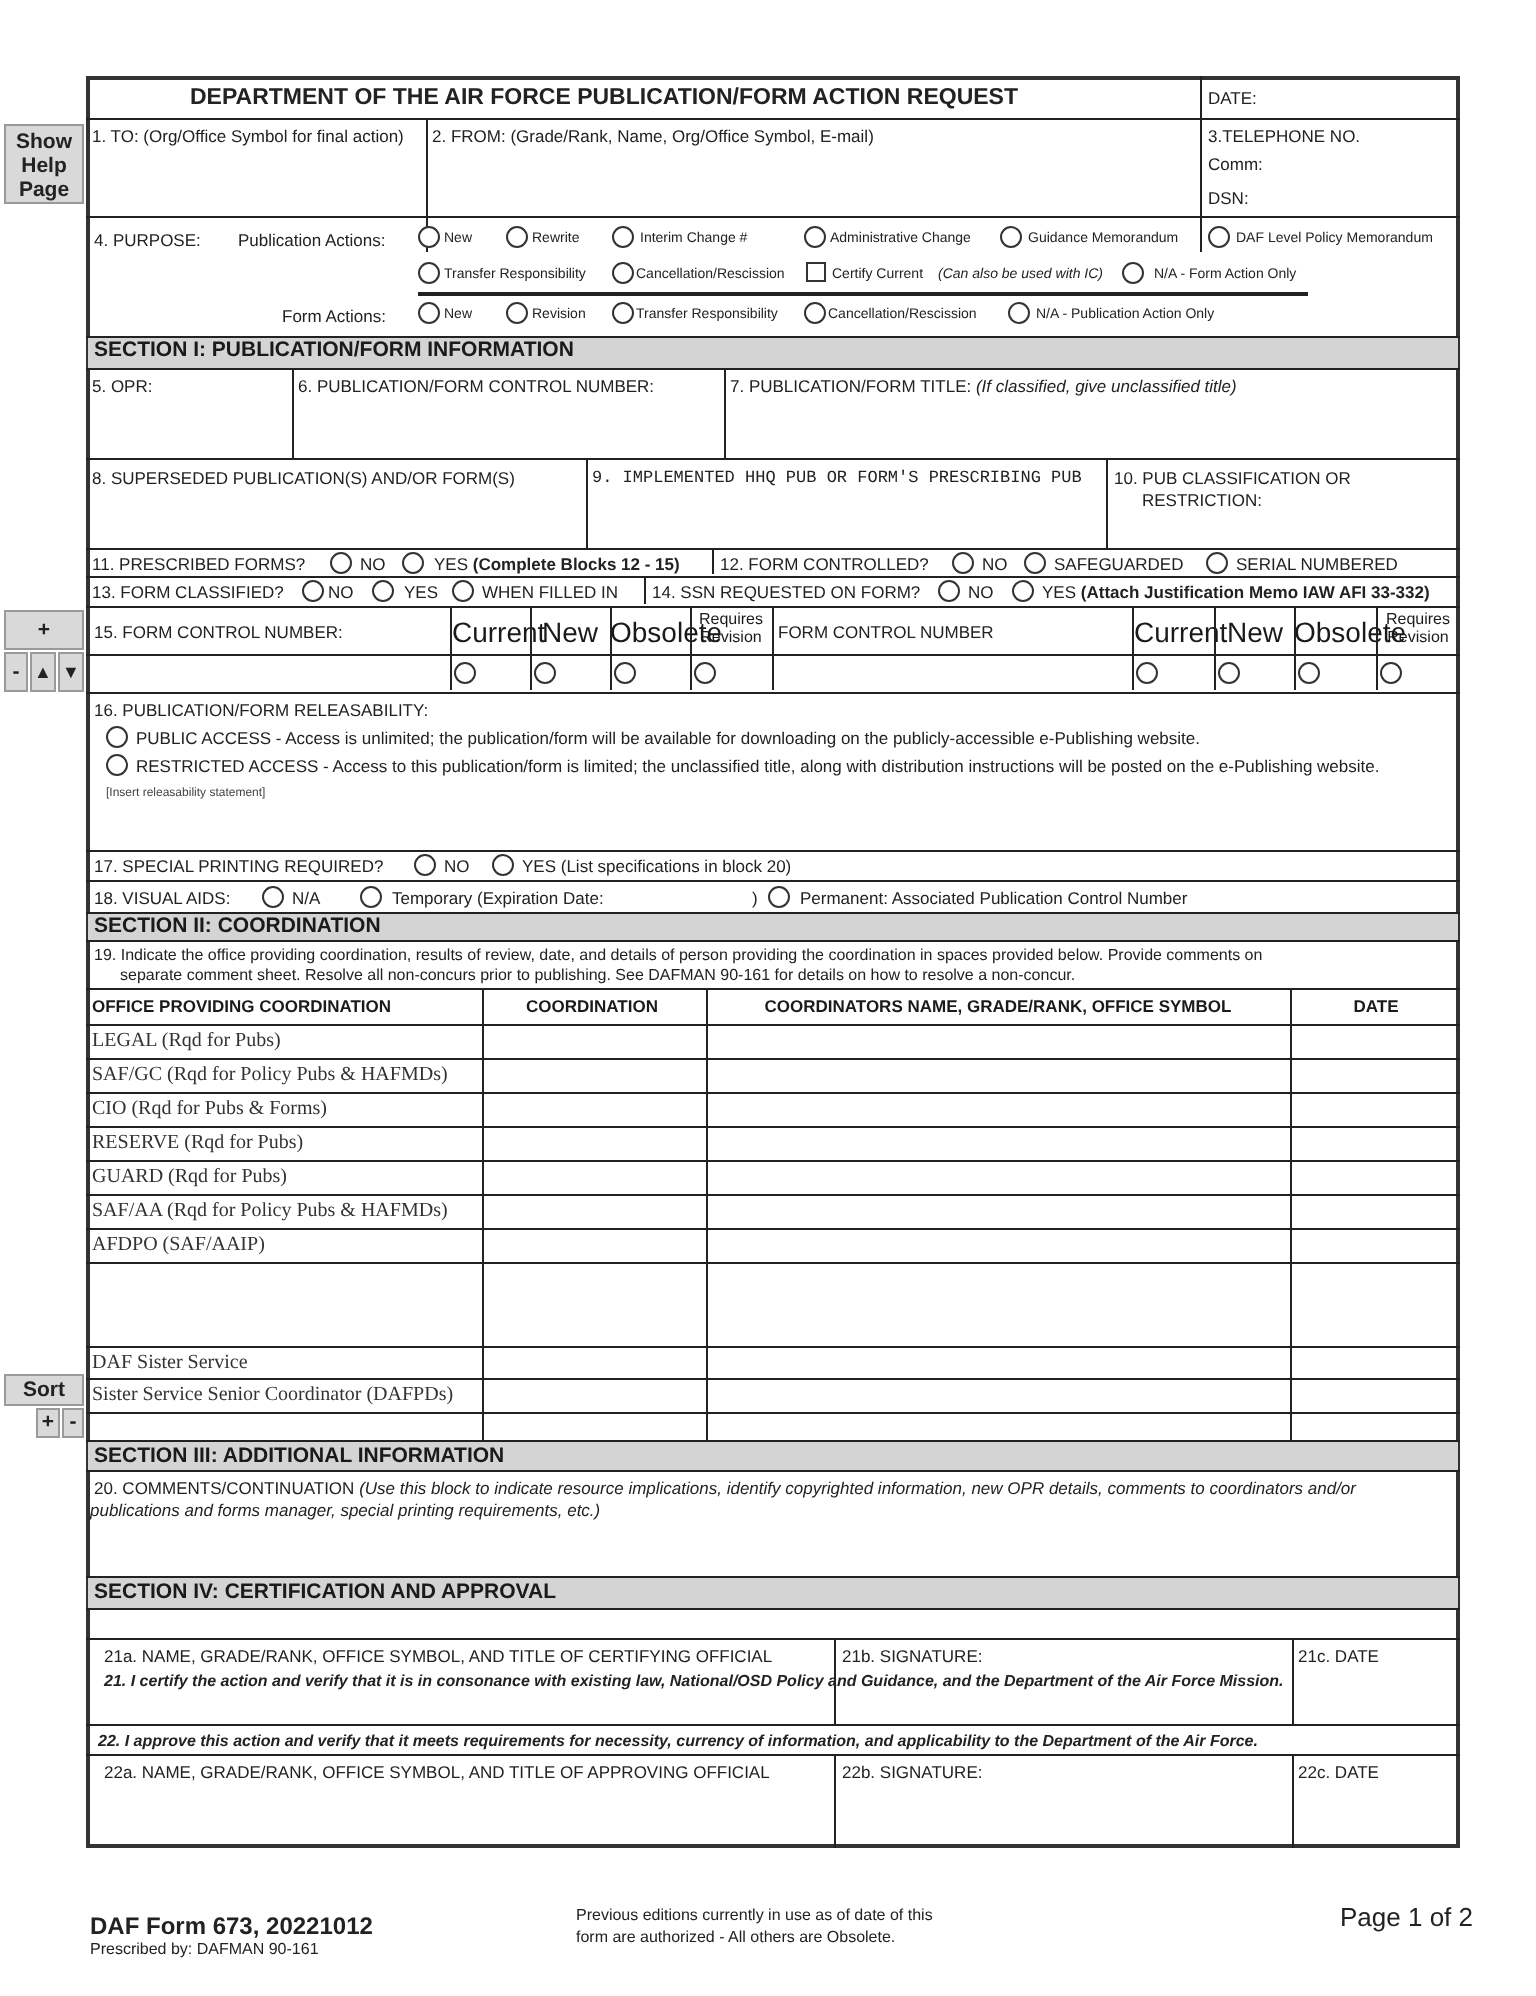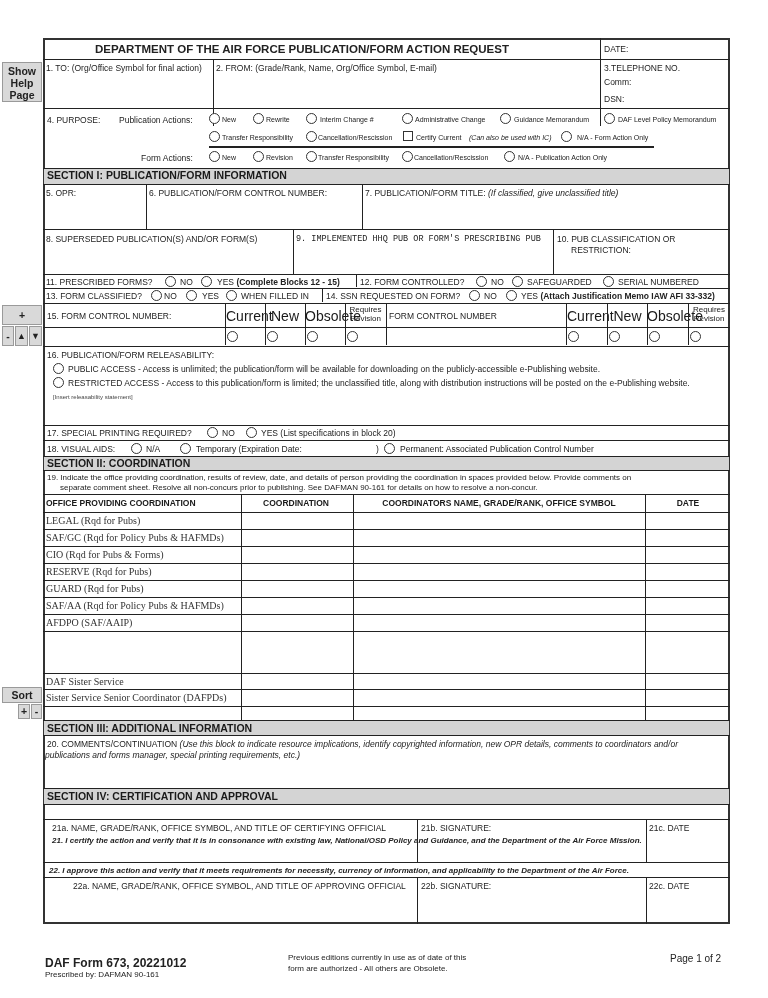--- a/index.html
+++ b/index.html
@@ -331,26 +331,26 @@
 <div class="abs" style="left:45px;top:834px;width:370px;height:26px;"></div>
 <div class="vline" style="left:417px;top:819px;height:43px;"></div>
 <div class="t" style="left:421px;top:823px;">21b. SIGNATURE:</div>
 <div class="abs" style="left:419px;top:834px;width:225px;height:26px;"></div>
 <div class="vline" style="left:646px;top:819px;height:43px;"></div>
 <div class="t" style="left:649px;top:823px;">21c.  DATE</div>
 <div class="abs" style="left:648px;top:834px;width:80px;height:26px;"></div>
 <div class="hline" style="left:43px;top:862px;width:687px;"></div>
 <div class="t tb ti" style="left:49px;top:866px;font-size:8px;">22. I approve this action and verify that it meets requirements for necessity, currency of information, and applicability to the Department of the Air Force.</div>
 <div class="hline" style="left:43px;top:877px;width:687px;"></div>
-<div class="t" style="left:52px;top:881px;margin-left:21px;">22a. NAME, GRADE/RANK, OFFICE SYMBOL, AND TITLE OF APPROVING OFFICIAL</div>
+<div class="t" style="left:52px;top:881px;">22a. NAME, GRADE/RANK, OFFICE SYMBOL, AND TITLE OF APPROVING OFFICIAL</div>
 <div class="abs" style="left:45px;top:892px;width:370px;height:28px;"></div>
 <div class="vline" style="left:417px;top:877px;height:47px;"></div>
 <div class="t" style="left:421px;top:881px;">22b. SIGNATURE:</div>
 <div class="abs" style="left:419px;top:892px;width:225px;height:28px;"></div>
 <div class="vline" style="left:646px;top:877px;height:47px;"></div>
 <div class="t" style="left:649px;top:881px;">22c.  DATE</div>
 <div class="abs" style="left:648px;top:892px;width:80px;height:28px;"></div>
 
 <div class="t tb" style="left:45px;top:956px;font-size:12px;line-height:14px;">DAF Form 673, 20221012</div>
 <div class="t" style="left:45px;top:970px;font-size:8px;">Prescribed by: DAFMAN 90-161</div>
 <div class="t" style="left:288px;top:953px;font-size:8px;">Previous editions currently in use as of date of this</div>
 <div class="t" style="left:288px;top:964px;font-size:8px;">form are authorized - All others are Obsolete.</div>
-<div class="t" style="left:670px;top:953px;font-size:10px;line-height:12px;text-align:center;">Page 1 of 2</div>
+<div class="t" style="left:670px;top:953px;font-size:13px;line-height:12px;text-align:center;">Page 1 of 2</div>
 
 </body></html>

